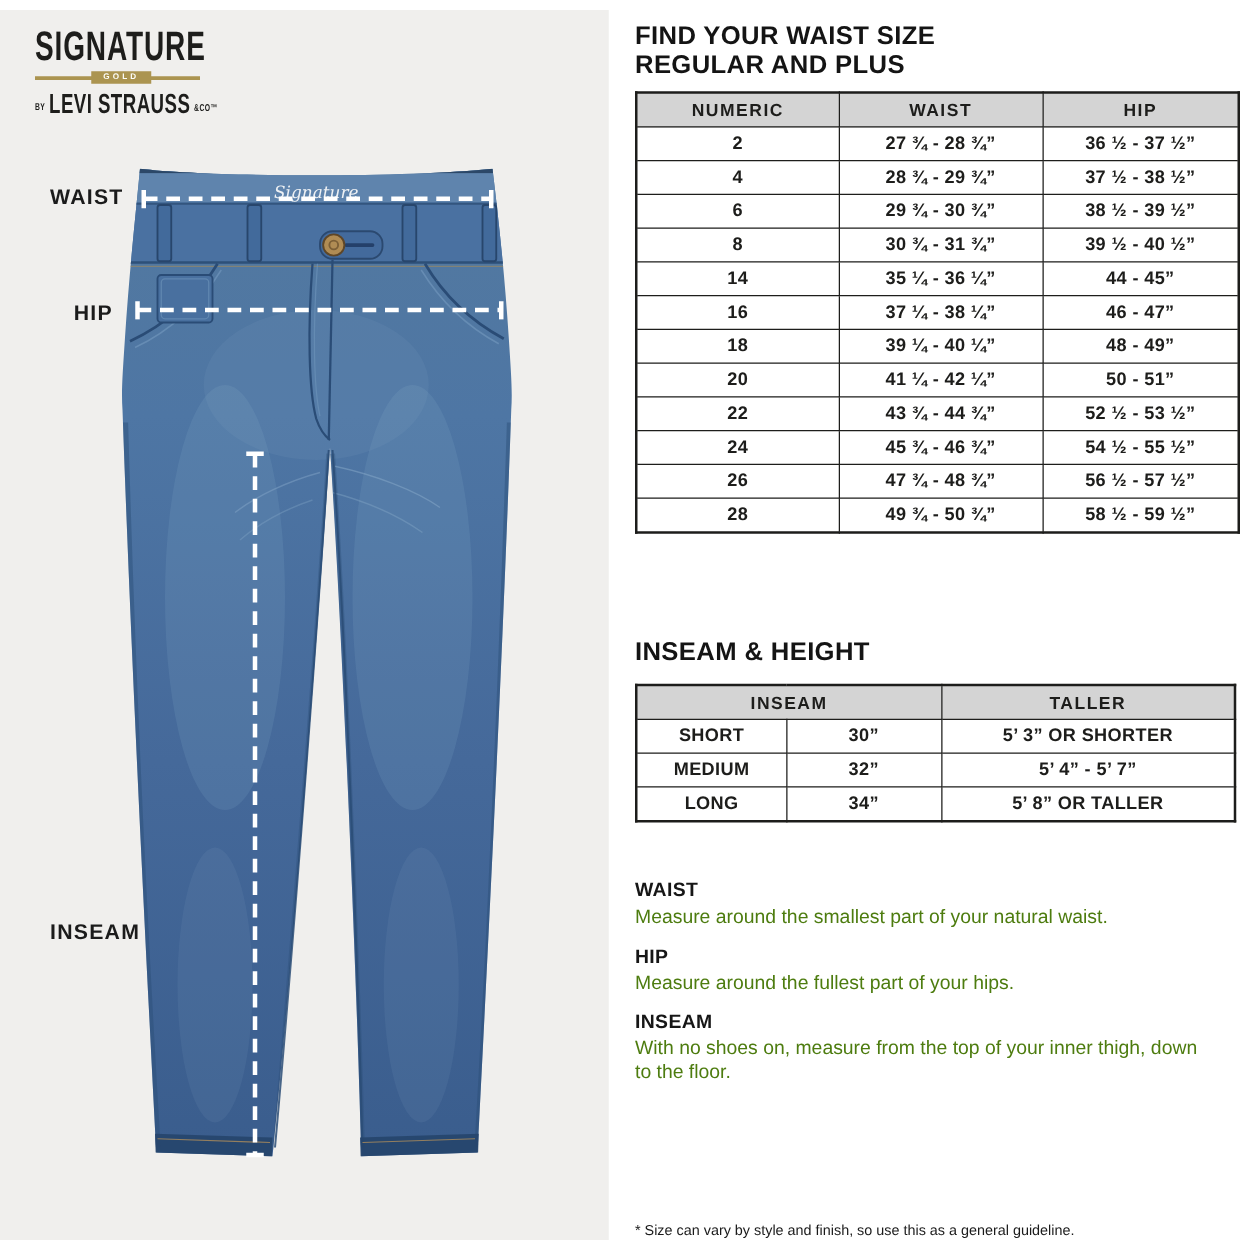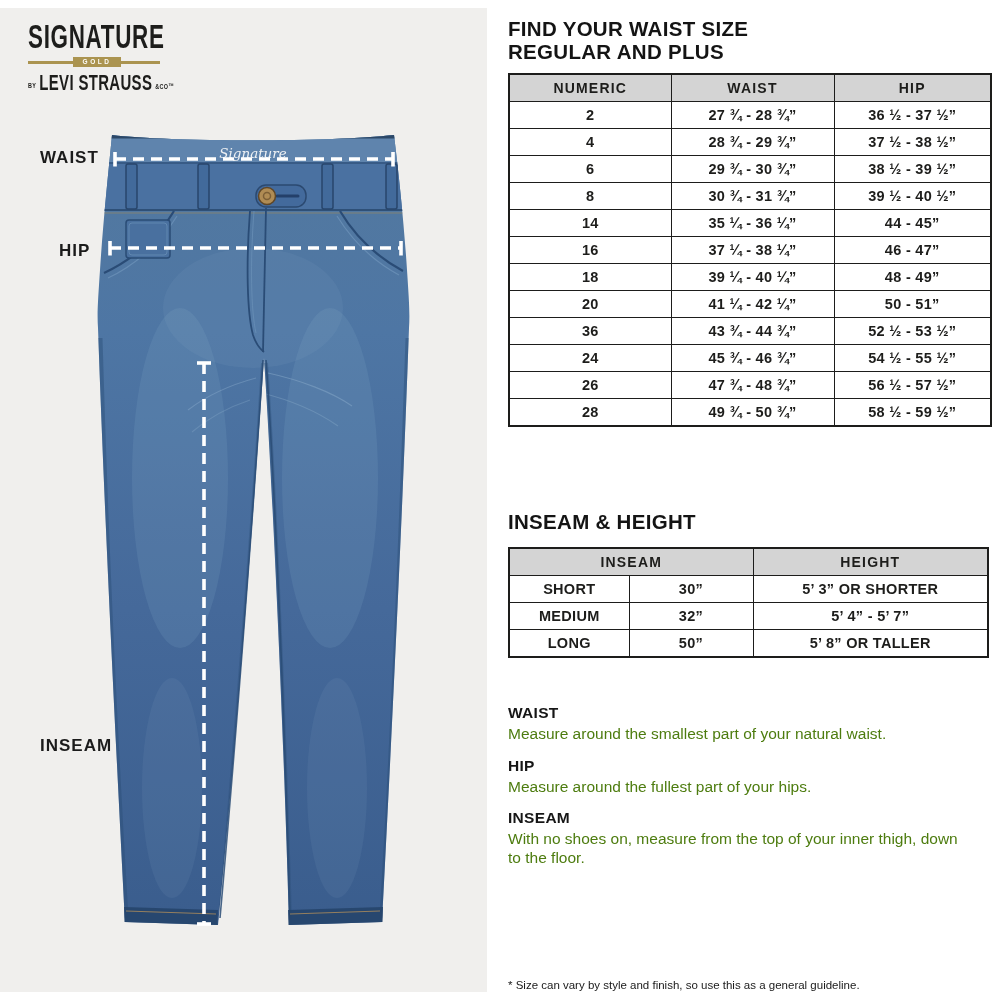--- a/index.html
+++ b/index.html
@@ -224,21 +224,21 @@
             <td>18</td>
             <td>39 ¼ - 40 ¼”</td>
             <td>48 - 49”</td>
           </tr>
           <tr>
             <td>20</td>
             <td>41 ¼ - 42 ¼”</td>
             <td>50 - 51”</td>
           </tr>
           <tr>
-            <td>36</td>
+            <td>22</td>
             <td>43 ¾ - 44 ¾”</td>
             <td>52 ½ - 53 ½”</td>
           </tr>
           <tr>
             <td>24</td>
             <td>45 ¾ - 46 ¾”</td>
             <td>54 ½ - 55 ½”</td>
           </tr>
           <tr>
             <td>26</td>
@@ -257,37 +257,37 @@
 
     <table class="ins-table abs" style="top:531px;left:0;">
       <colgroup>
           <col class="c1">
           <col class="c2">
           <col class="c3">
         </colgroup>
       <thead>
         <tr>
           <th colspan="2">INSEAM</th>
-          <th>HEIGHT</th>
+          <th>TALLER</th>
         </tr>
       </thead>
       <tbody>
           <tr>
             <td>SHORT</td>
             <td>30”</td>
             <td>5’ 3” OR SHORTER</td>
           </tr>
           <tr>
             <td>MEDIUM</td>
             <td>32”</td>
             <td>5’ 4” - 5’ 7”</td>
           </tr>
           <tr>
             <td>LONG</td>
-            <td>50”</td>
+            <td>34”</td>
             <td>5’ 8” OR TALLER</td>
           </tr>
         </tbody>
     </table>
 
     <div class="defs abs" style="top:688px;left:0;">
       <div class="def-term">WAIST</div>
       <div class="def-text">Measure around the smallest part of your natural waist.</div>
       <div class="def-term">HIP</div>
       <div class="def-text">Measure around the fullest part of your hips.</div>

